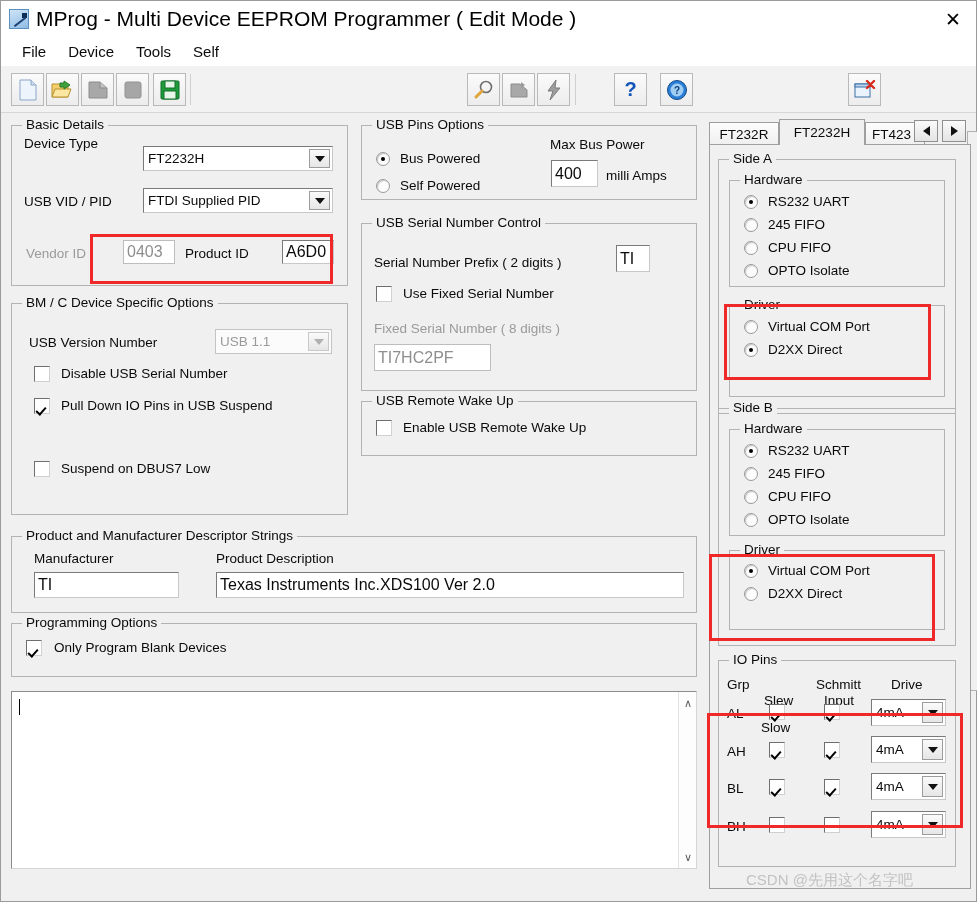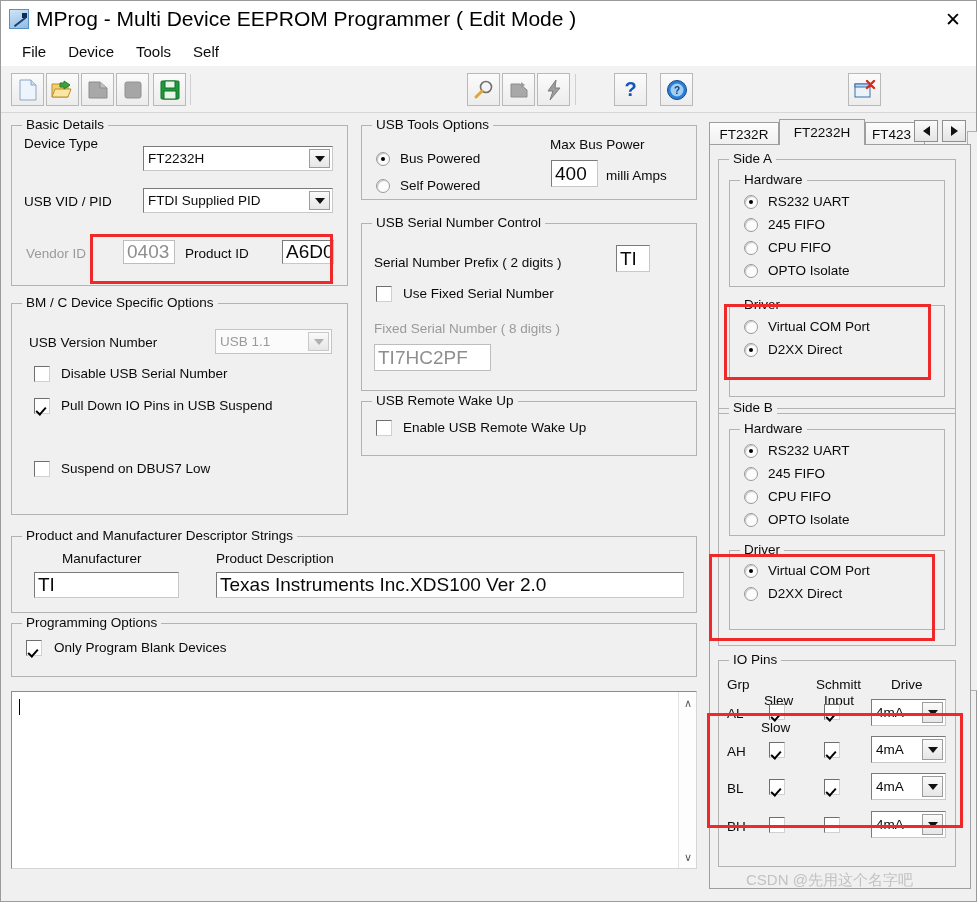--- a/index.html
+++ b/index.html
@@ -83,21 +83,21 @@
     background: #f0f0f0; padding: 0 4px;
     font-size: 13.5px; color: #0a0a0a; white-space: nowrap;
   }
   .lbl { position:absolute; font-size:13.5px; color:#0a0a0a; white-space:nowrap; }
   .lbl.dim { color:#9a9a9a; }
 
   
   .tbox {
     position: absolute; background:#ffffff;
     border:1px solid #7a7a7a; border-right-color:#c8c8c8; border-bottom-color:#c8c8c8;
-    font-size:19px; color:#0a0a0a;
+    font-size:16px; color:#0a0a0a;
     display:flex; align-items:center; padding-left:3px; white-space:nowrap; overflow:hidden;
   }
   .tbox.dim { color:#8e8e8e; border-color:#bdbdbd; }
   .combo {
     position:absolute; background:#ffffff;
     border:1px solid #7a7a7a; border-right-color:#c8c8c8; border-bottom-color:#c8c8c8;
     font-size:13.5px; color:#0a0a0a; display:flex; align-items:center;
     padding-left:4px; white-space:nowrap;
   }
   .combo.disabled { color:#9a9a9a; border-color:#c4c4c4; background:#fbfbfb; }
@@ -361,39 +361,39 @@
     <div class="cb on" style="left:22px;top:94px;"></div>
     <span class="lbl" style="left:49px;top:94px;">Pull Down IO Pins in USB Suspend</span>
 
     <div class="cb" style="left:22px;top:157px;"></div>
     <span class="lbl" style="left:49px;top:157px;">Suspend on DBUS7 Low</span>
   </div>
 
   <div class="group" style="left:10px;top:535px;width:686px;height:77px;">
     <span class="glabel">Product and Manufacturer Descriptor Strings</span>
 
-    <span class="lbl" style="left:22px;top:14px;margin-left:28px;">Manufacturer</span>
+    <span class="lbl" style="left:22px;top:14px;">Manufacturer</span>
     <div class="tbox" style="left:22px;top:35px;width:145px;height:26px;">
       <span>TI</span>
     </div>
 
     <span class="lbl" style="left:204px;top:14px;">Product Description</span>
     <div class="tbox" style="left:204px;top:35px;width:468px;height:26px;">
       <span>Texas Instruments Inc.XDS100 Ver 2.0</span>
     </div>
   </div>
 
   <div class="group" style="left:10px;top:622px;width:686px;height:54px;">
     <span class="glabel">Programming Options</span>
     <div class="cb on" style="left:14px;top:16px;"></div>
     <span class="lbl" style="left:42px;top:16px;">Only Program Blank Devices</span>
   </div>
 
   <div class="group" style="left:360px;top:124px;width:336px;height:75px;">
-    <span class="glabel">USB Tools Options</span>
+    <span class="glabel">USB Pins Options</span>
 
     <div class="rb on" style="left:14px;top:26px;"></div>
     <span class="lbl" style="left:38px;top:25px;">Bus Powered</span>
 
     <div class="rb" style="left:14px;top:53px;"></div>
     <span class="lbl" style="left:38px;top:52px;">Self Powered</span>
   </div>
   <span class="lbl" style="left:549px;top:136px;">Max Bus Power</span>
   <div class="tbox" style="left:550px;top:159px;width:47px;height:27px;">
     <span>400</span>

